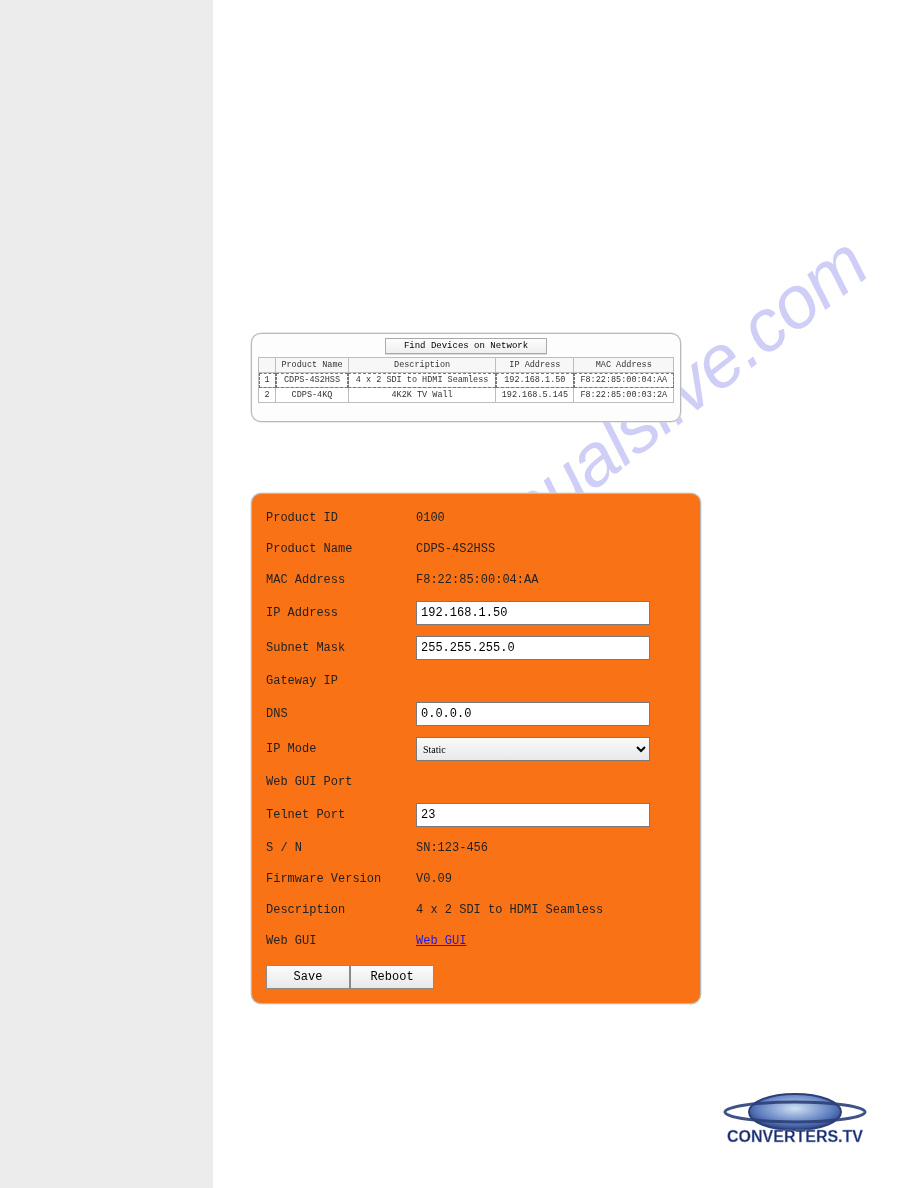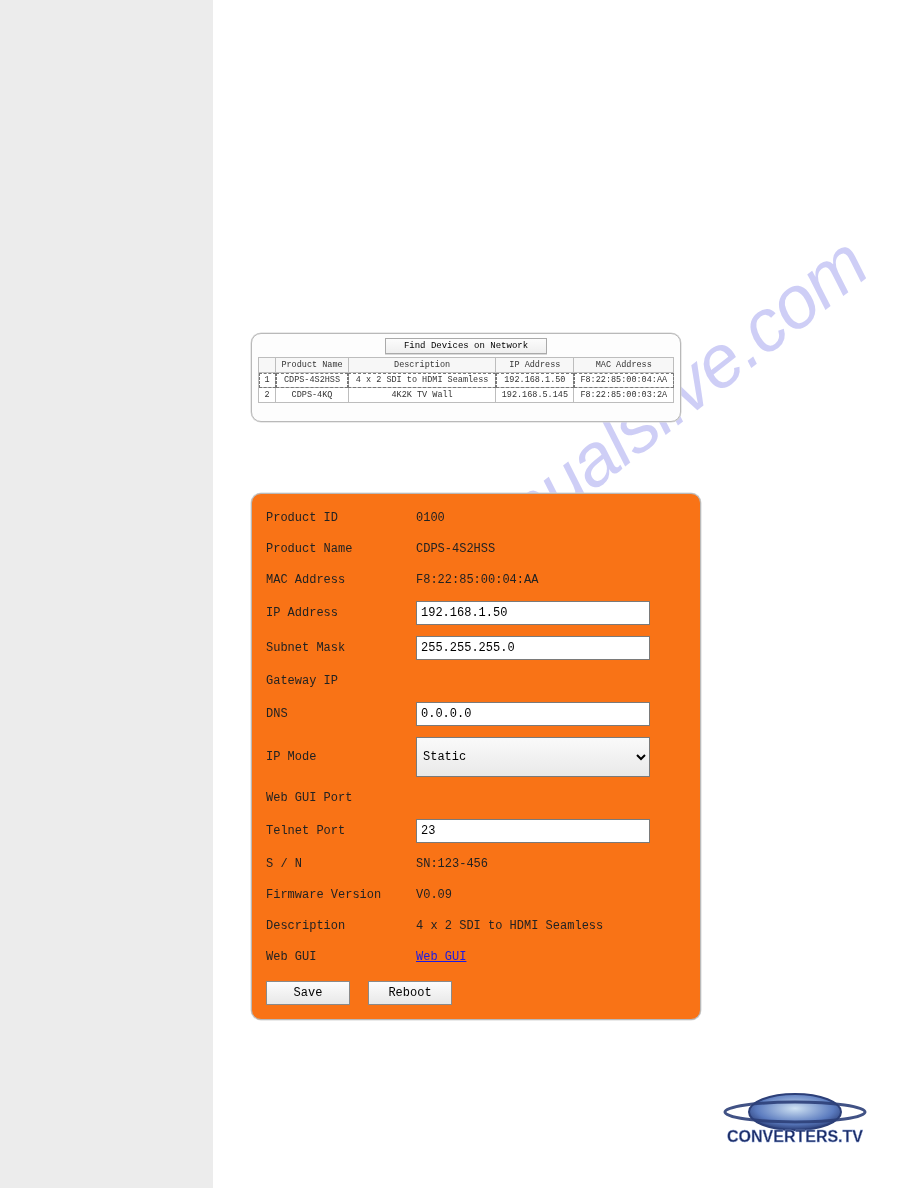--- a/index.html
+++ b/index.html
@@ -93,35 +93,34 @@
     font-family:inherit;
     font-size:12px;
     padding:2px 4px;
     border:1px solid #7a7a7a;
     background:#fff;
     height:18px;
     box-sizing:content-box;
   }
   .row select.mode {
     width:234px;
-    font-family:Liberation Mono, monospace;
-    font-size:12px;
+    font-family:Liberation Serif, serif;
+    font-size:10px;
     padding:2px 2px;
     border:1px solid #7a7a7a;
     background:linear-gradient(#fafafa,#e9e9e9);
-    height:40px;
+    height:24px;
   }
   .row a.webgui {
     color:#1a1ae6;
     text-decoration:underline;
   }
 
   .btnrow {
     display:flex;
-    gap:18px;
     margin-top:14px;
   }
   .btnrow button {
     font-family:"Courier New", Courier, monospace;
     font-size:12px;
     width:84px;
     height:24px;
     border:1px solid #8a8a8a;
     background:linear-gradient(#fcfcfc,#e8e8e8);
     cursor:pointer;

